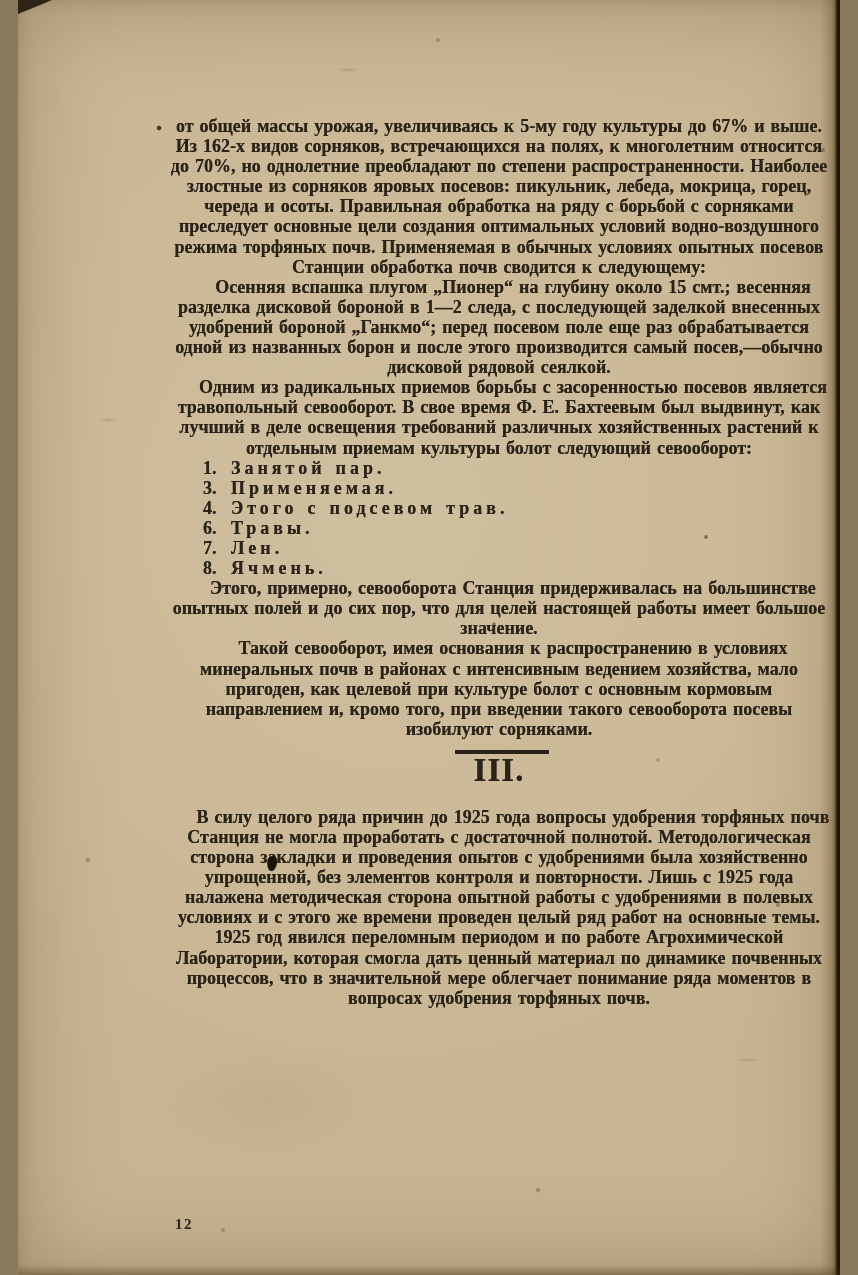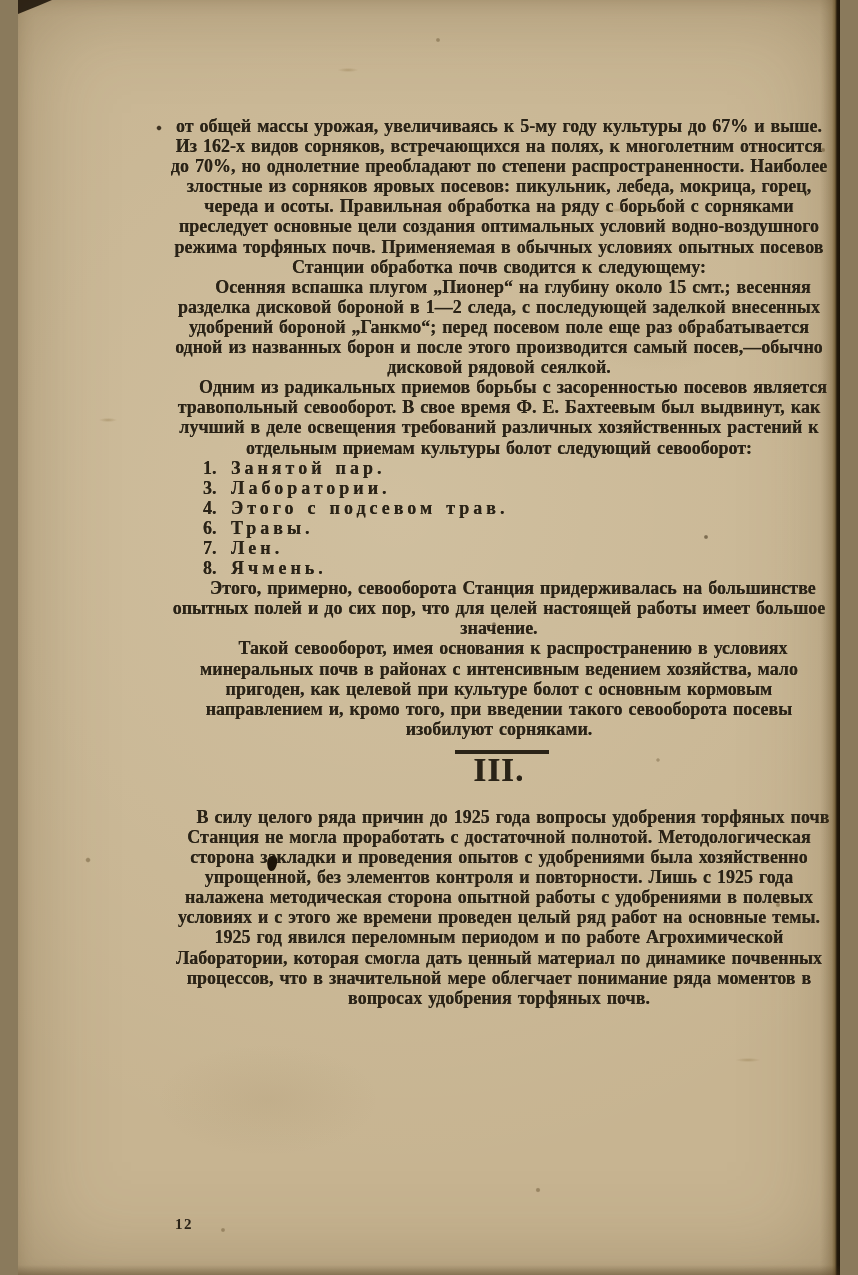--- a/index.html
+++ b/index.html
@@ -97,21 +97,21 @@
     <p>Осенняя вспашка плугом „Пионер“ на глубину около 15 смт.; весенняя разделка дисковой бороной в 1—2 следа, с последующей заделкой внесенных удобрений бороной „Ганкмо“; перед посевом поле еще раз обрабатывается одной из названных борон и после этого производится самый посев,—обычно дисковой рядовой сеялкой.</p>
 
 
     <p>Одним из радикальных приемов борьбы с засоренностью посевов является травопольный севооборот. В свое время Ф. Е. Бахтеевым был выдвинут, как лучший в деле освещения требований различных хозяйственных растений к отдельным приемам культуры болот следующий севооборот:</p>
 
     <div class="rot-list">
       <div class="rot-row">
         <span class="rot-num">1.</span><span class="rot-label">Занятой пар.</span>
       </div>
       <div class="rot-row">
-        <span class="rot-num">3.</span><span class="rot-label">Лаборатории.</span>
+        <span class="rot-num">3.</span><span class="rot-label">Применяемая.</span>
       </div>
       <div class="rot-row">
         <span class="rot-num">4.</span><span class="rot-label">Этого с подсевом трав.</span>
       </div>
       <div class="rot-row">
         <span class="rot-num">6.</span><span class="rot-label">Травы.</span>
       </div>
       <div class="rot-row">
         <span class="rot-num">7.</span><span class="rot-label">Лен.</span>
       </div>

